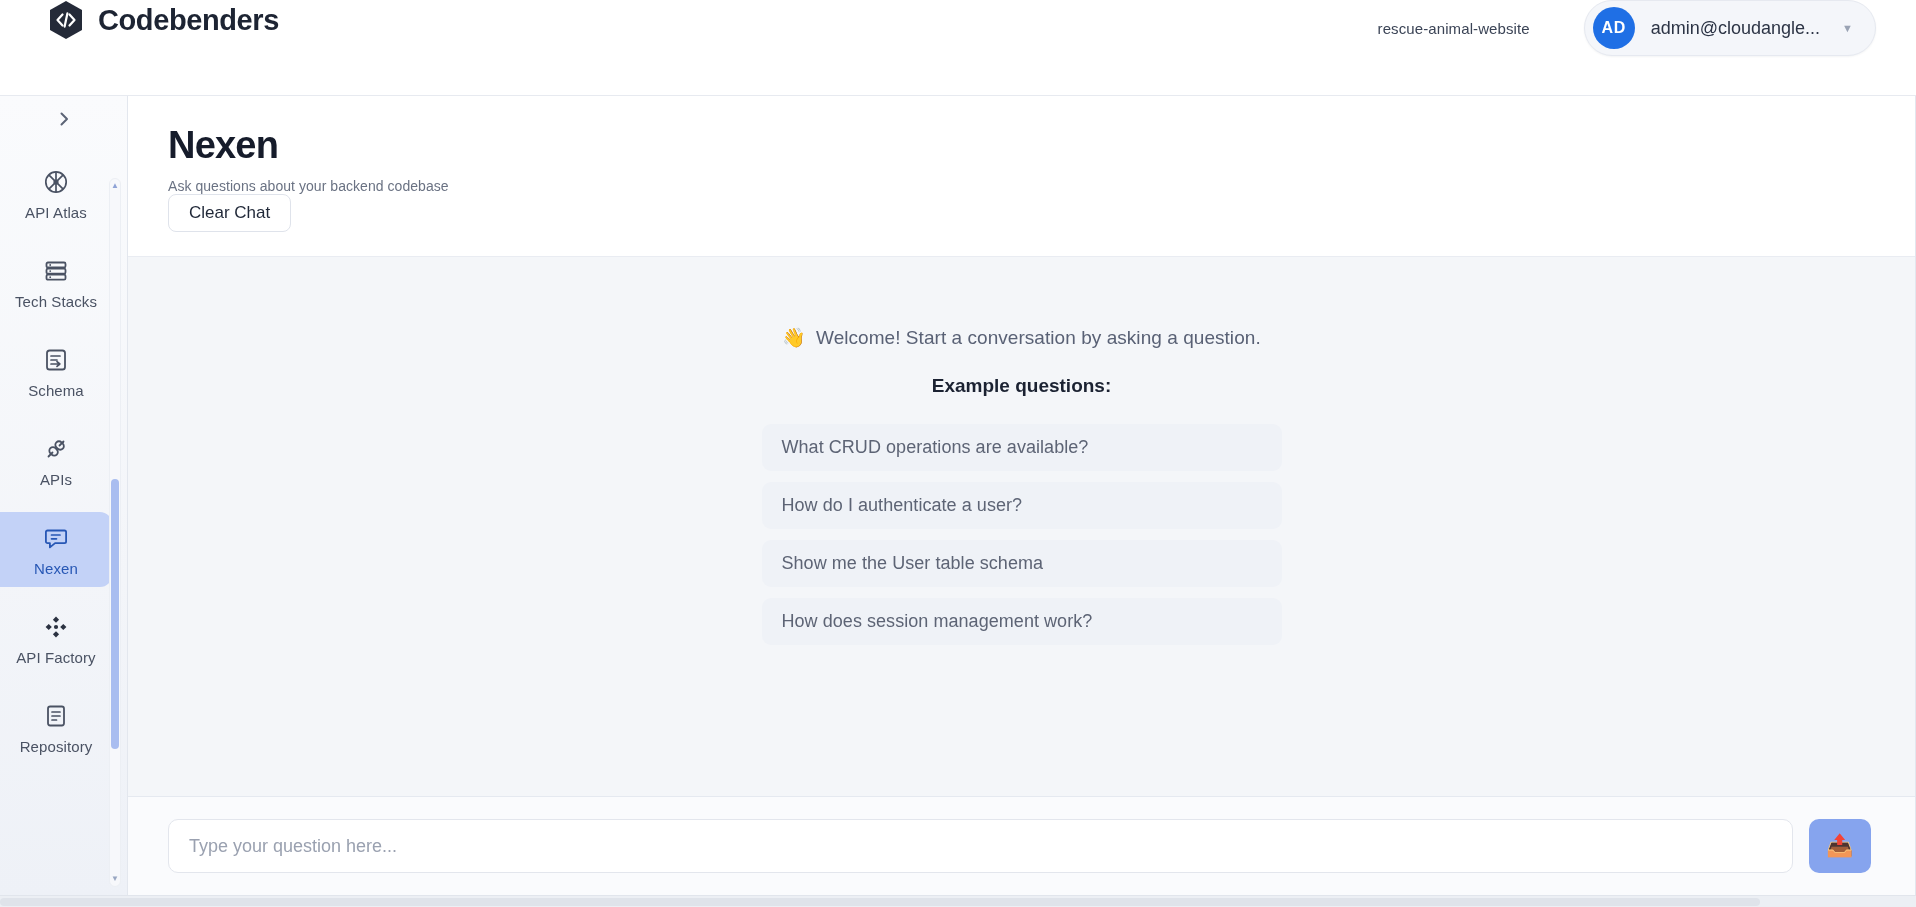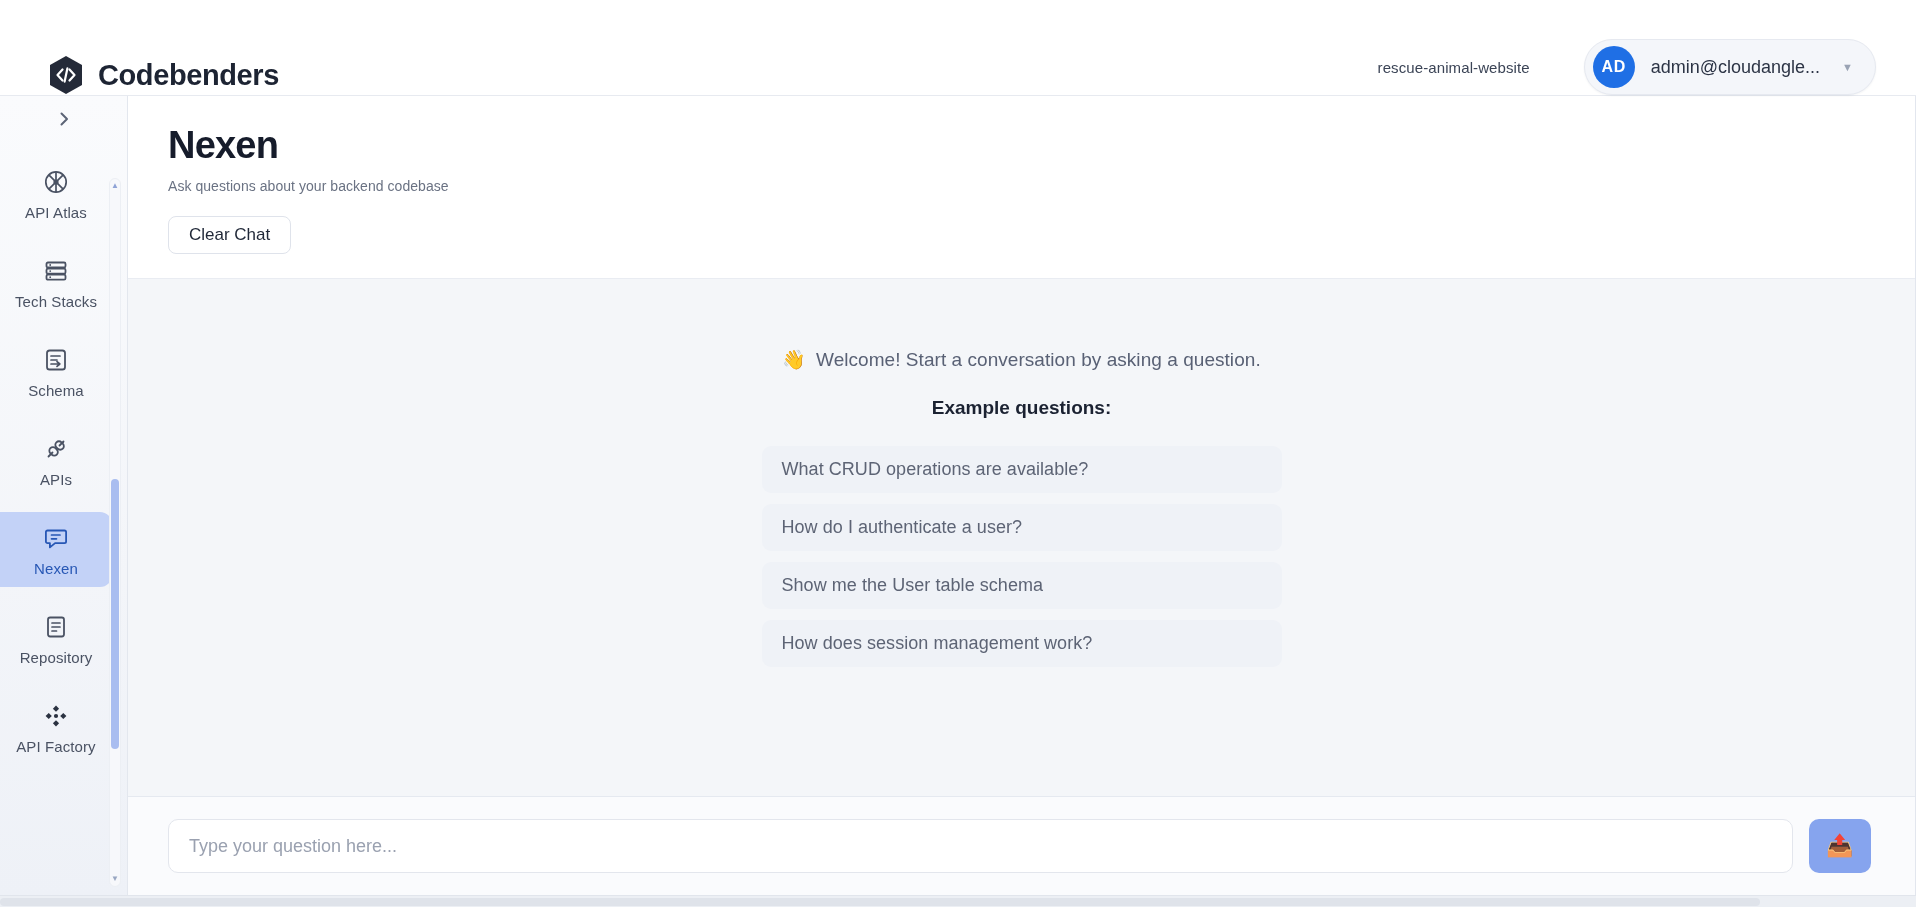--- a/index.html
+++ b/index.html
@@ -23,21 +23,21 @@
     flex-direction: column;
   }
 
   
   .topbar {
     position: relative;
     flex: 0 0 96px;
     height: 96px;
     background: #ffffff;
     display: flex;
-    align-items: flex-end;
+    align-items: flex-start;
     justify-content: space-between;
     padding: 0 40px 0 48px;
     border-bottom: 1px solid #e7eaf0;
     z-index: 30;
   }
 
   .brand {
     display: flex;
     align-items: center;
     gap: 14px;
@@ -241,21 +241,20 @@
     color: #161c2b;
     line-height: 1.15;
   }
   .page-subtitle {
     margin-top: 10px;
     font-size: 14px;
     color: #6a7283;
     letter-spacing: 0.05px;
   }
   .clear-chat-btn {
-    margin-top: 22px;
     display: inline-flex;
     align-items: center;
     justify-content: center;
     height: 38px;
     padding: 0 20px;
     font-size: 17px;
     color: #1f2737;
     background: #ffffff;
     border: 1px solid #dfe3eb;
     border-radius: 8px;
@@ -475,40 +474,40 @@
                 <line x1="8.5" y1="10" x2="17" y2="10" stroke="#2757b5" stroke-width="1.7" stroke-linecap="round"></line>
                 <line x1="8.5" y1="13.8" x2="13.5" y2="13.8" stroke="#2757b5" stroke-width="1.7" stroke-linecap="round"></line>
               </svg>
             </span>
             <span class="nav-label">Nexen</span>
           </div>
 
           <div class="nav-item">
             <span class="nav-icon">
               <svg width="26" height="26" viewBox="0 0 26 26" aria-hidden="true">
-                <rect x="5" y="3.5" width="16" height="19" rx="2.2" fill="none" stroke="#4a5263" stroke-width="1.8"></rect>
-                <line x1="9" y1="9" x2="17" y2="9" stroke="#4a5263" stroke-width="1.7" stroke-linecap="round"></line>
-                <line x1="9" y1="13" x2="17" y2="13" stroke="#4a5263" stroke-width="1.7" stroke-linecap="round"></line>
-                <line x1="9" y1="17" x2="13.5" y2="17" stroke="#4a5263" stroke-width="1.7" stroke-linecap="round"></line>
-              </svg>
-            </span>
-            <span class="nav-label">Repository</span>
-          </div>
-
-          <div class="nav-item">
-            <span class="nav-icon">
-              <svg width="26" height="26" viewBox="0 0 26 26" aria-hidden="true">
                 <path d="M13 2.6 L16.1 5.7 L13 8.8 L9.9 5.7 Z" fill="#2b3241"></path>
                 <path d="M13 17.2 L16.1 20.3 L13 23.4 L9.9 20.3 Z" fill="#2b3241"></path>
                 <path d="M2.6 13 L5.7 9.9 L8.8 13 L5.7 16.1 Z" fill="#2b3241"></path>
                 <path d="M17.2 13 L20.3 9.9 L23.4 13 L20.3 16.1 Z" fill="#2b3241"></path>
                 <circle cx="13" cy="13" r="2.1" fill="#2b3241"></circle>
               </svg>
             </span>
             <span class="nav-label">API Factory</span>
+          </div>
+
+          <div class="nav-item">
+            <span class="nav-icon">
+              <svg width="26" height="26" viewBox="0 0 26 26" aria-hidden="true">
+                <rect x="5" y="3.5" width="16" height="19" rx="2.2" fill="none" stroke="#4a5263" stroke-width="1.8"></rect>
+                <line x1="9" y1="9" x2="17" y2="9" stroke="#4a5263" stroke-width="1.7" stroke-linecap="round"></line>
+                <line x1="9" y1="13" x2="17" y2="13" stroke="#4a5263" stroke-width="1.7" stroke-linecap="round"></line>
+                <line x1="9" y1="17" x2="13.5" y2="17" stroke="#4a5263" stroke-width="1.7" stroke-linecap="round"></line>
+              </svg>
+            </span>
+            <span class="nav-label">Repository</span>
           </div>
 
         </div>
 
         <div class="sb-track">
           <div class="sb-arrow up">▲</div>
           <div class="sb-thumb"></div>
           <div class="sb-arrow down">▼</div>
         </div>
       </div>

